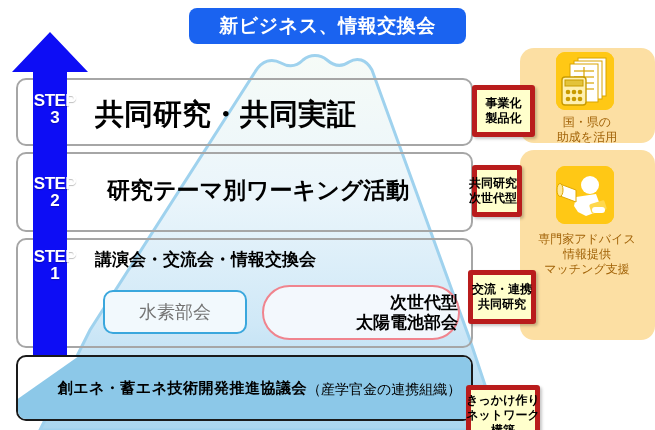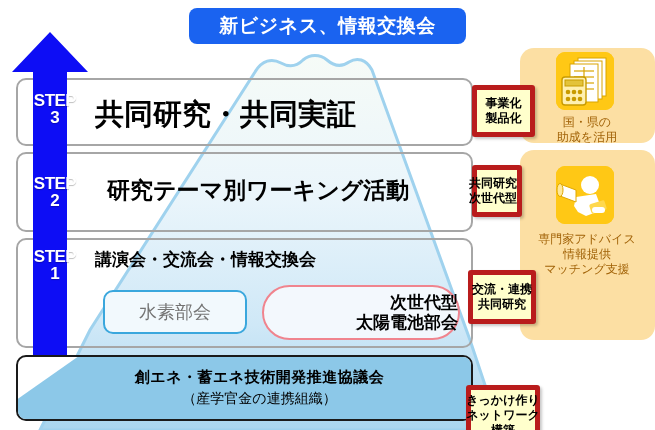--- a/index.html
+++ b/index.html
@@ -74,21 +74,20 @@
   }
   .council-bar .bar-tint {
     position: absolute;
     left: 0; top: 0; right: 0; bottom: 0;
   }
   .council-text {
     position: relative;
     z-index: 3;
     height: 100%;
     display: flex;
-    flex-direction: column;
     align-items: center;
     justify-content: center;
     padding-left: 30px;
     box-sizing: border-box;
   }
   .council-title {
     font-size: 15px;
     font-weight: bold;
     color: #000000;
     letter-spacing: 0.5px;

